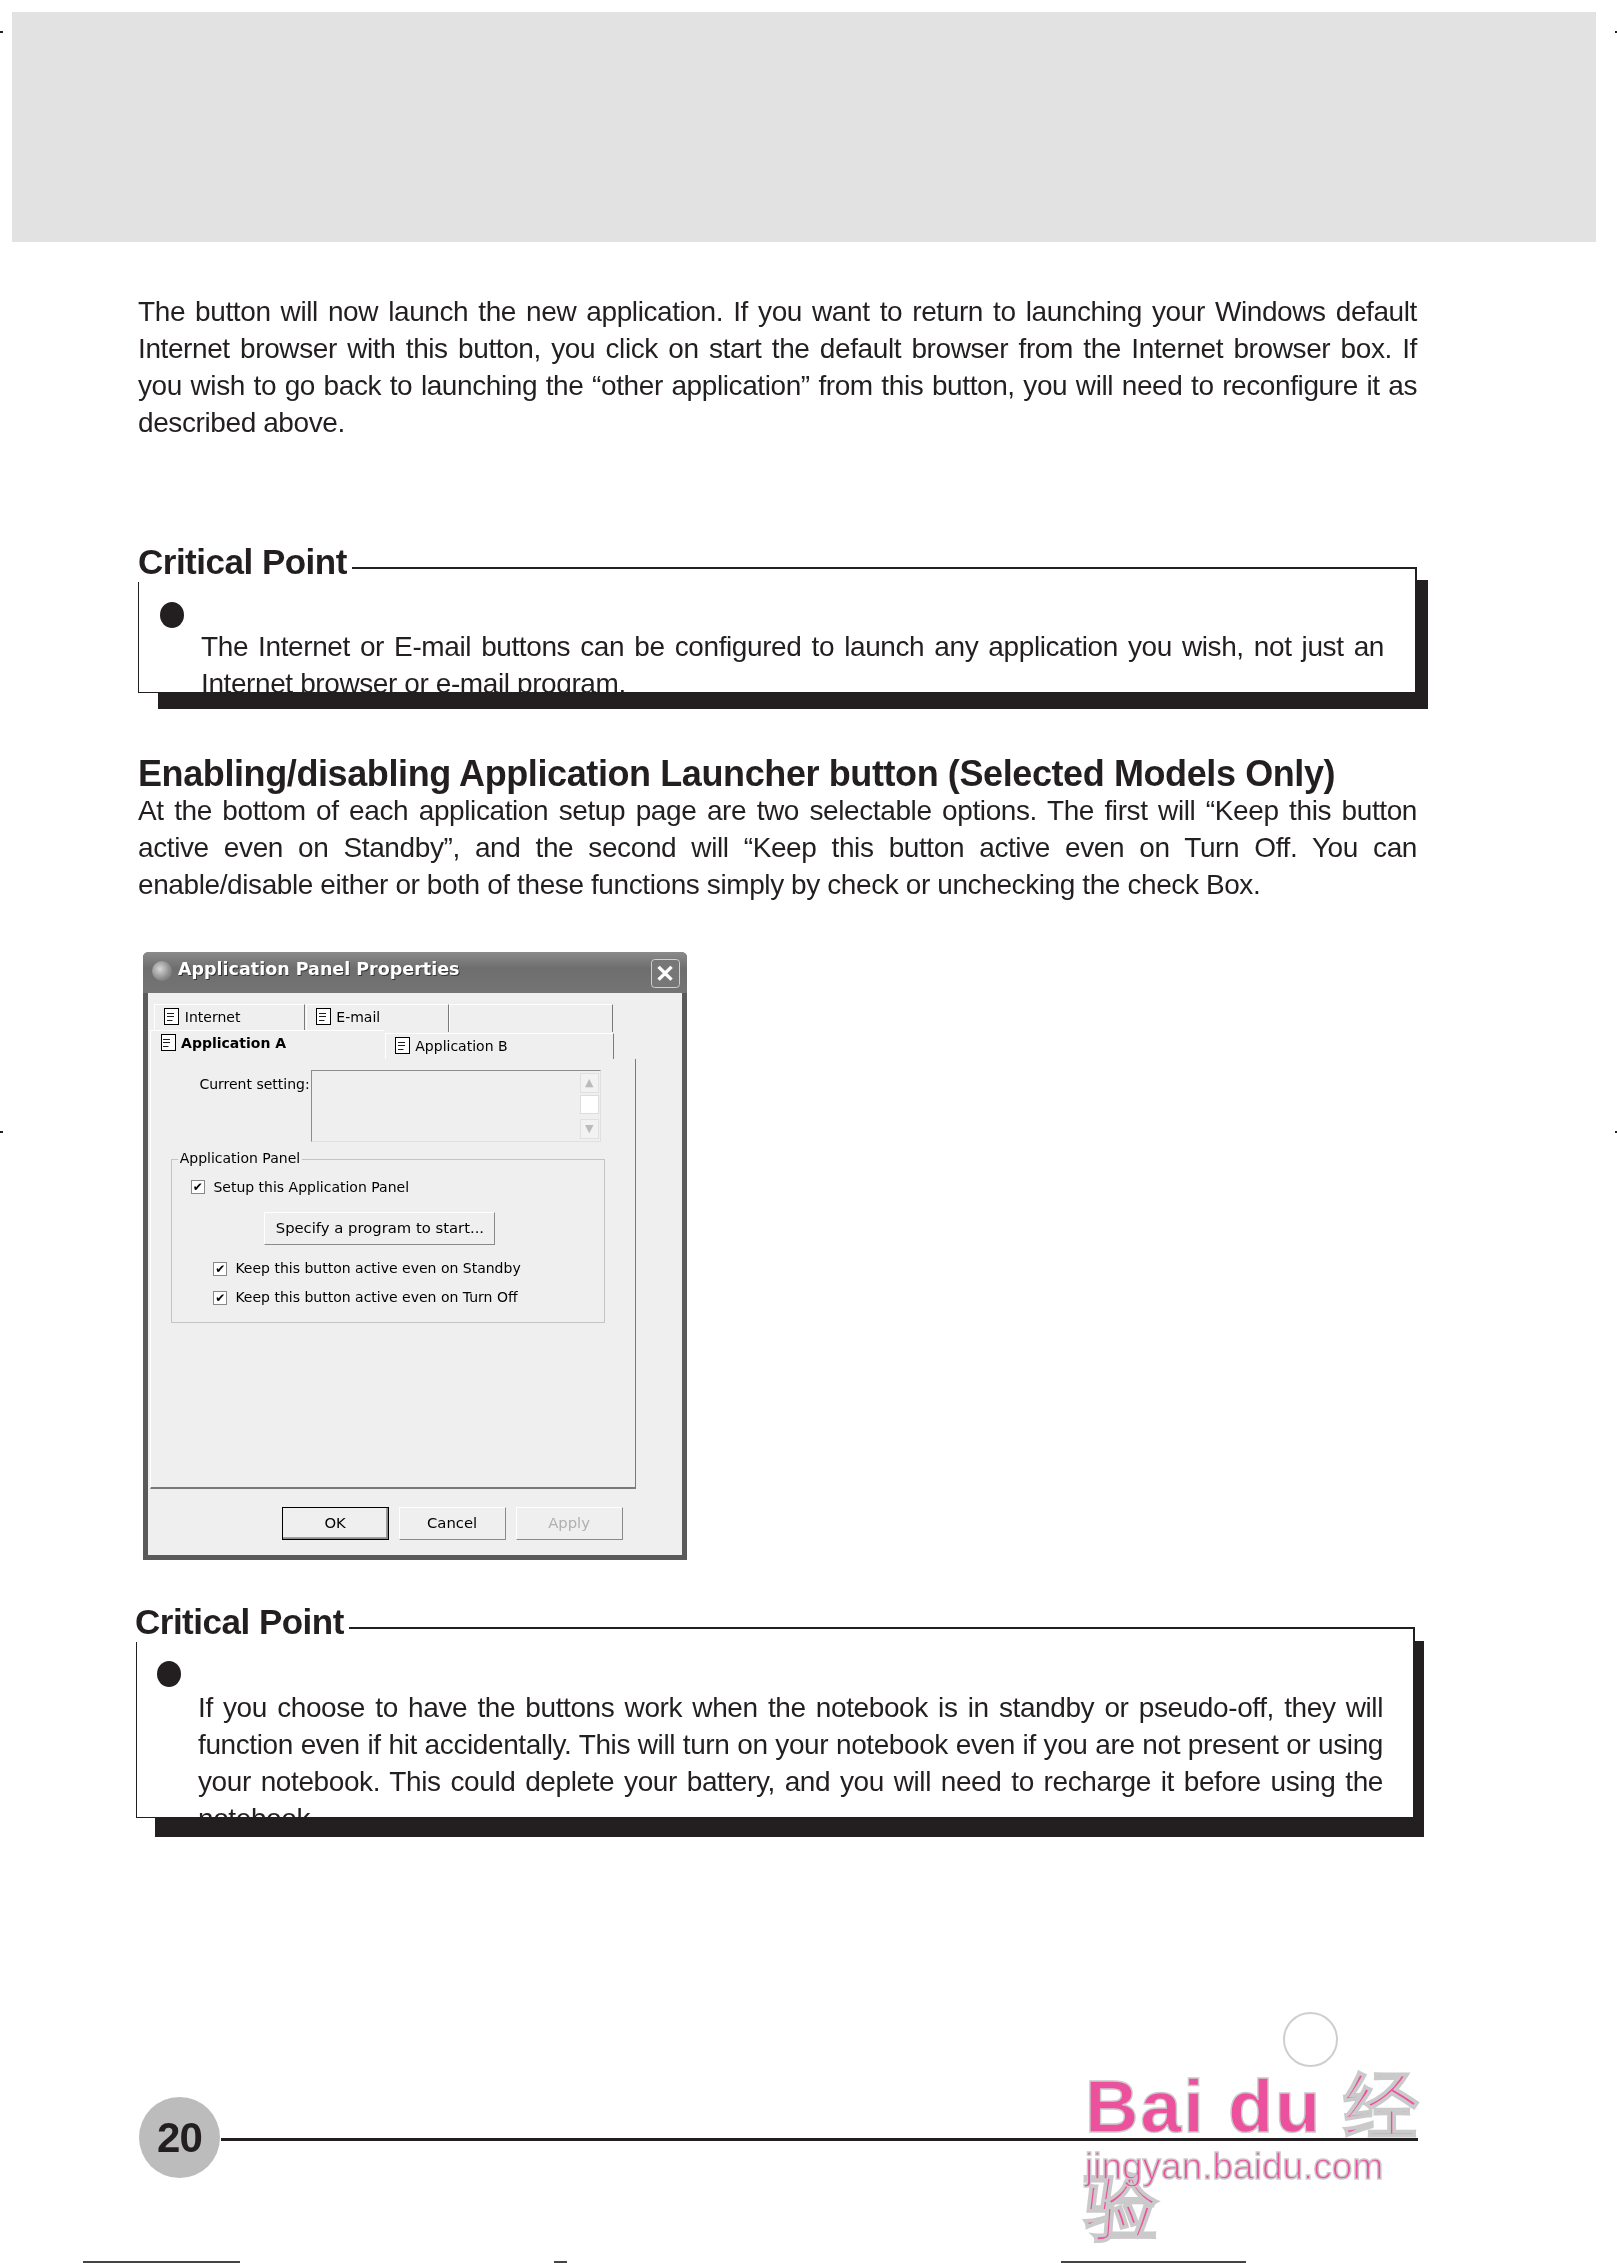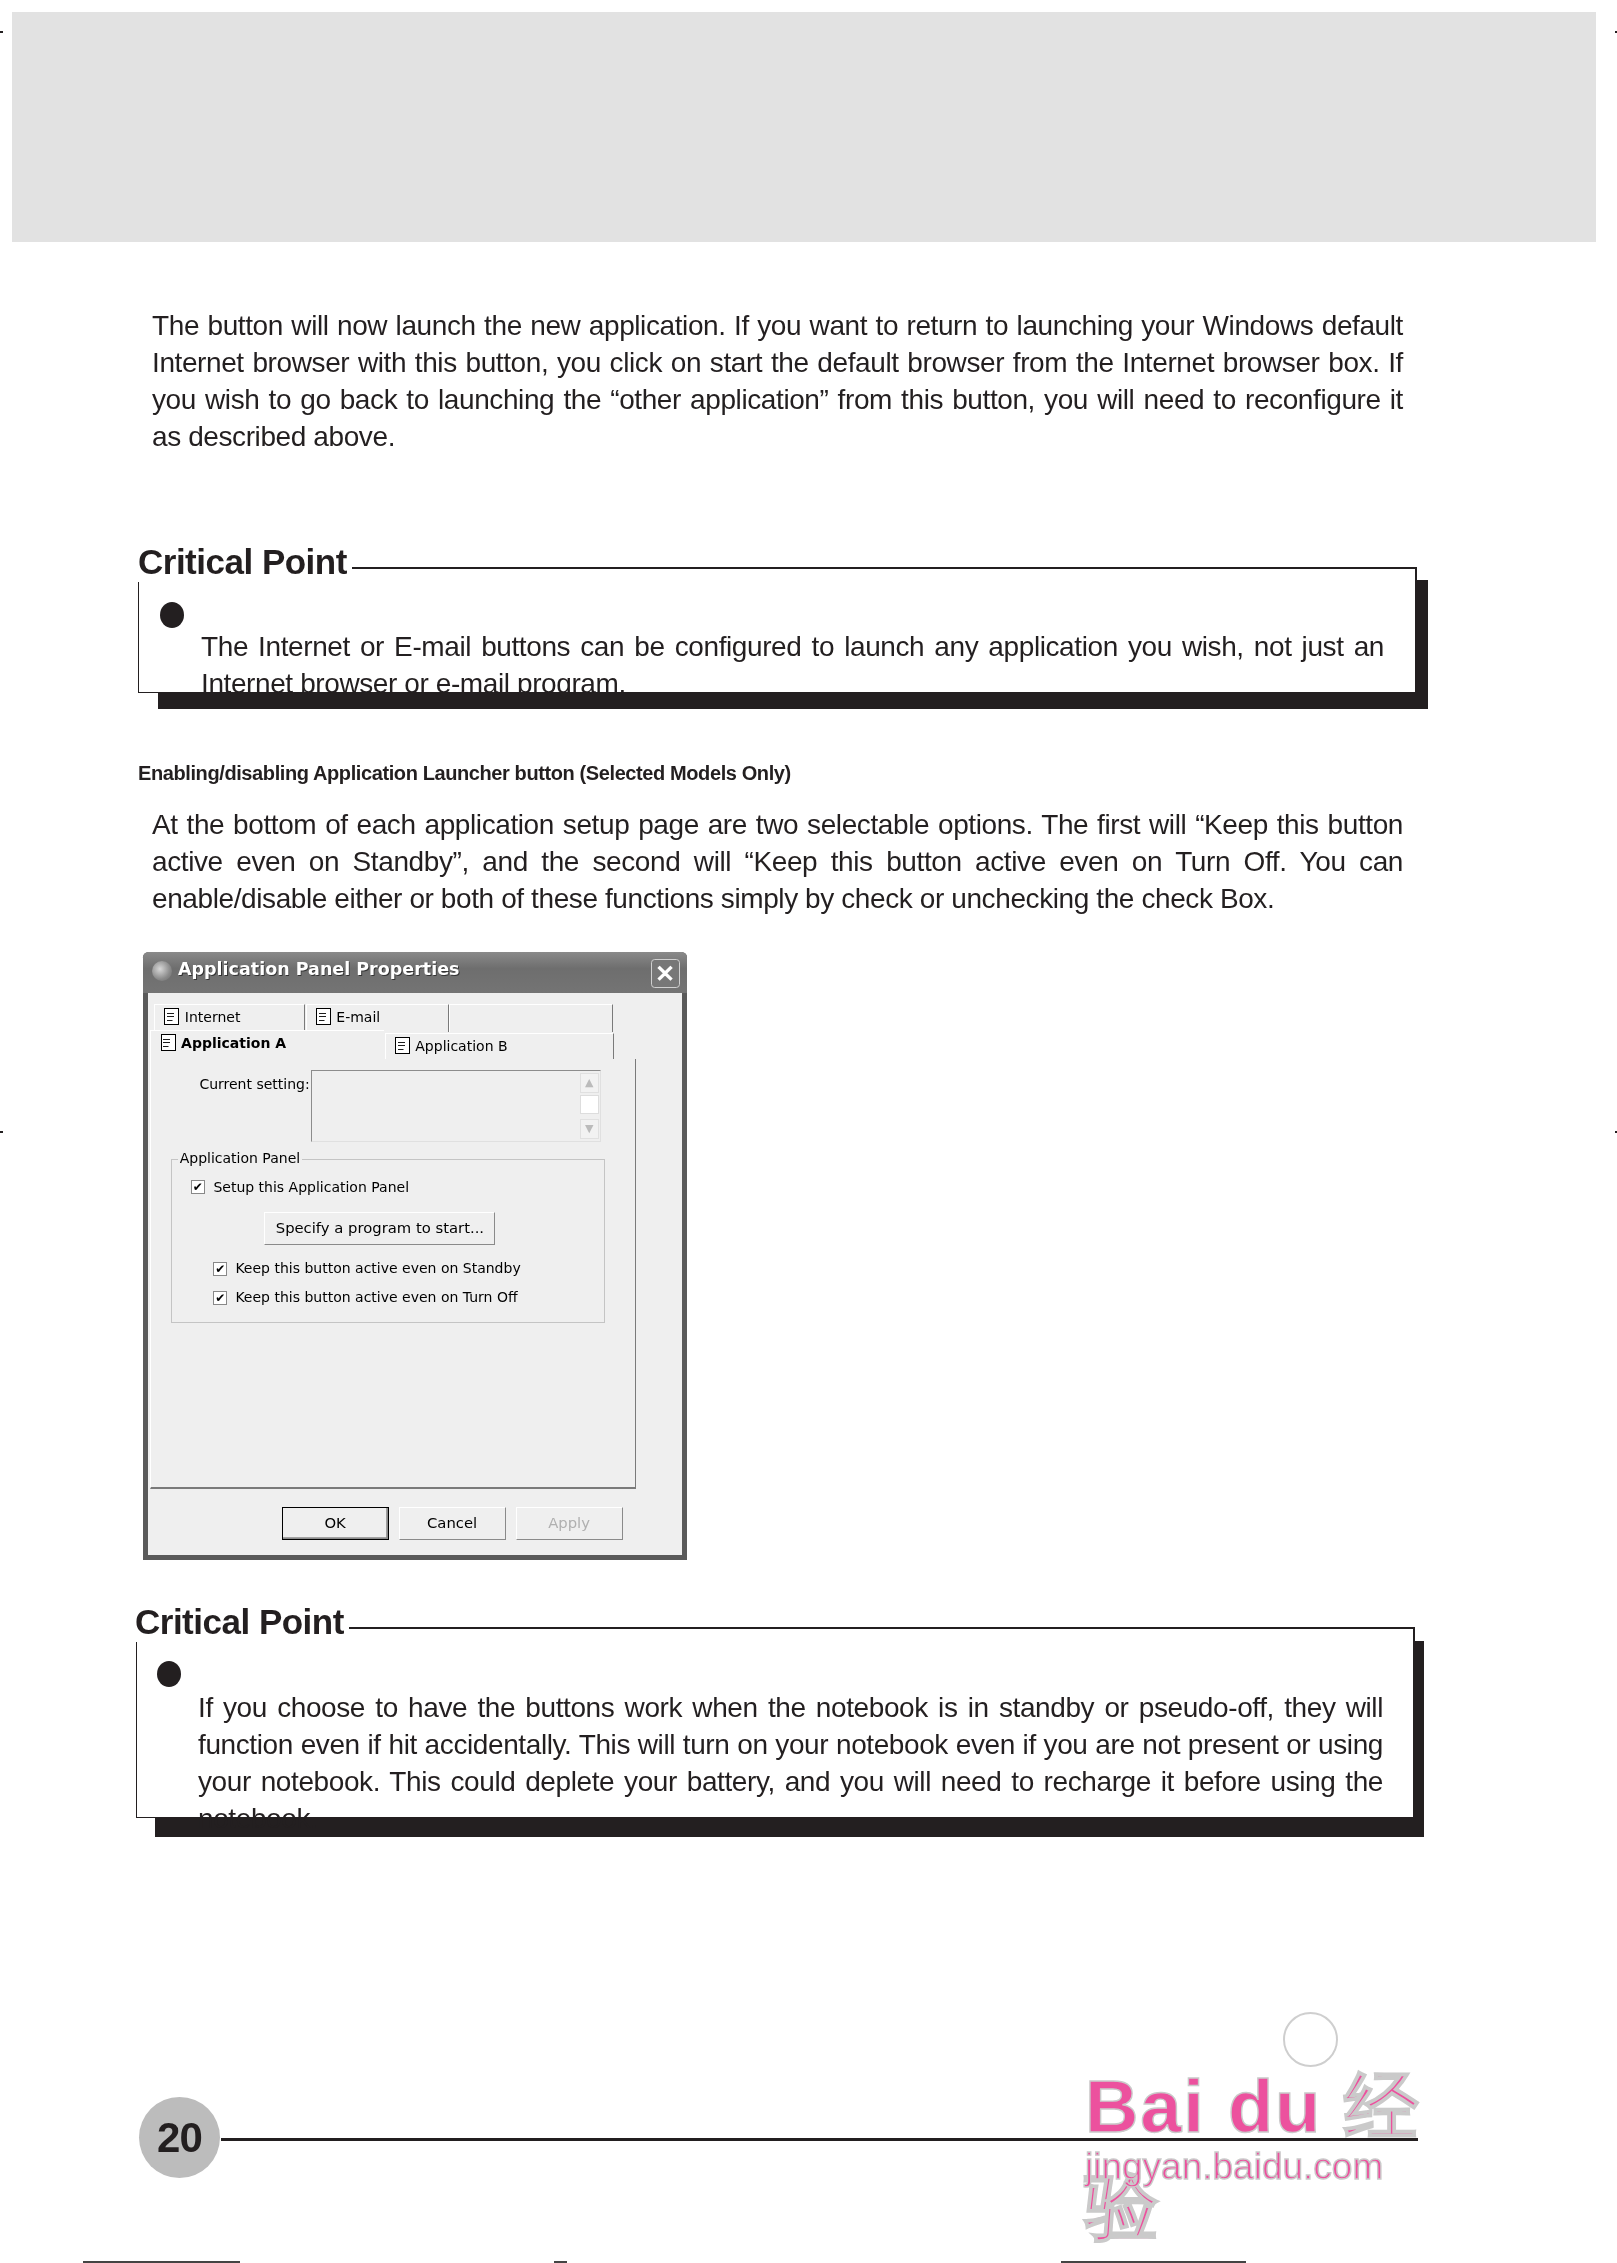--- a/index.html
+++ b/index.html
@@ -12,21 +12,21 @@
       position: absolute; left: 12px; top: 12px; width: 1584px; height: 230px;
       background: #e2e2e2;
     }
     .crop-mark { position: absolute; width: 2.8px; height: 1.8px; background: #231f20; }
 
     .body-text {
       position: absolute; left: 138px; width: 1279px;
       font-size: 28px; line-height: 37px; text-align: justify;
       letter-spacing: -0.4px;
     }
-    .body-text p { margin: 14px; }
+    .body-text p { margin: 0; }
 
     .cp-title {
       position: absolute; font-weight: bold; font-size: 35px; line-height: 41px;
       letter-spacing: -0.5px; background: #fff; padding-right: 5.5px; z-index: 3;
     }
     .cp-shadow { position: absolute; background: #231f20; z-index: 1; }
     .cp-box {
       position: absolute; background: #fff; z-index: 2;
       border-top: 2.8px solid #231f20; border-right: 2.8px solid #231f20;
       border-left: 1.8px solid #231f20; border-bottom: 1.8px solid #231f20;
@@ -38,21 +38,21 @@
     }
     .cp-text {
       position: absolute; font-size: 28px; line-height: 37px; text-align: justify;
       letter-spacing: -0.4px;
       margin-top: 32px;
     }
     .cp-text .last { text-align-last: left; }
 
     .subhead {
       position: absolute; left: 138px; top: 755px; font-weight: bold;
-      font-size: 20px; line-height: 37px; letter-spacing: -0.4px;
+      font-size: 36px; line-height: 37px; letter-spacing: -0.4px;
     }
 
     
     .dialog {
       position: absolute; left: 143px; top: 952px; width: 544px; height: 608px;
       background: #5a5a5a; box-sizing: border-box; padding: 0 4.6px 4.6px 4.6px;
       border-radius: 5.5px 5.5px 0 0;
     }
     .titlebar {
       position: relative; height: 41px;

